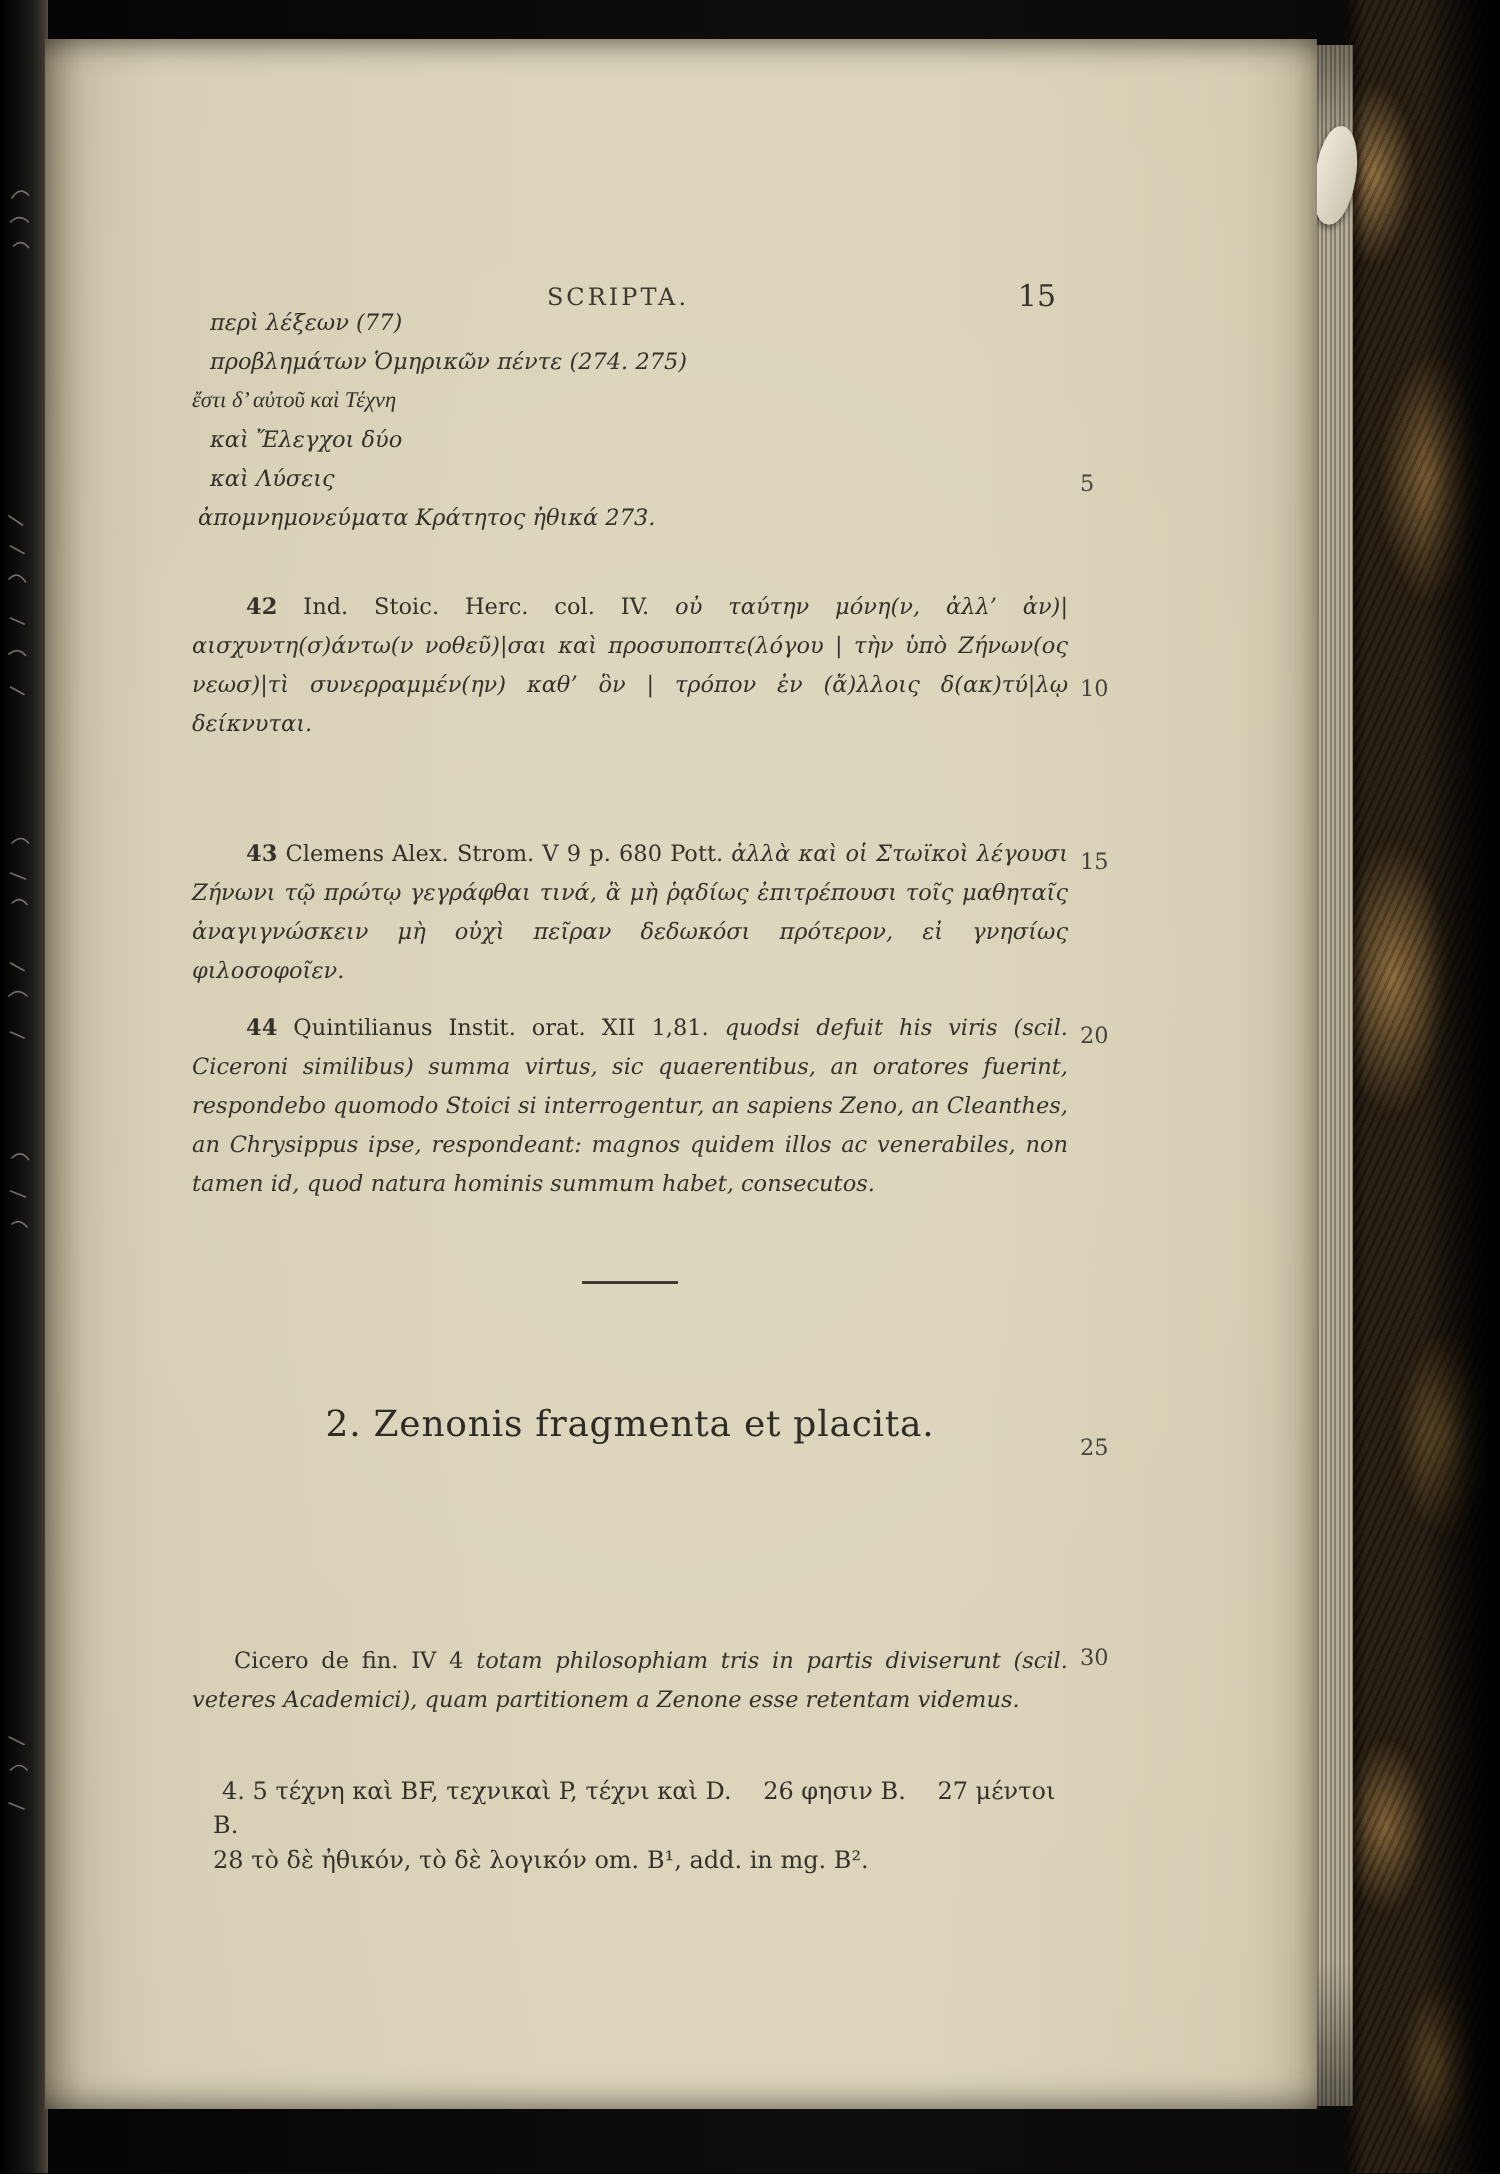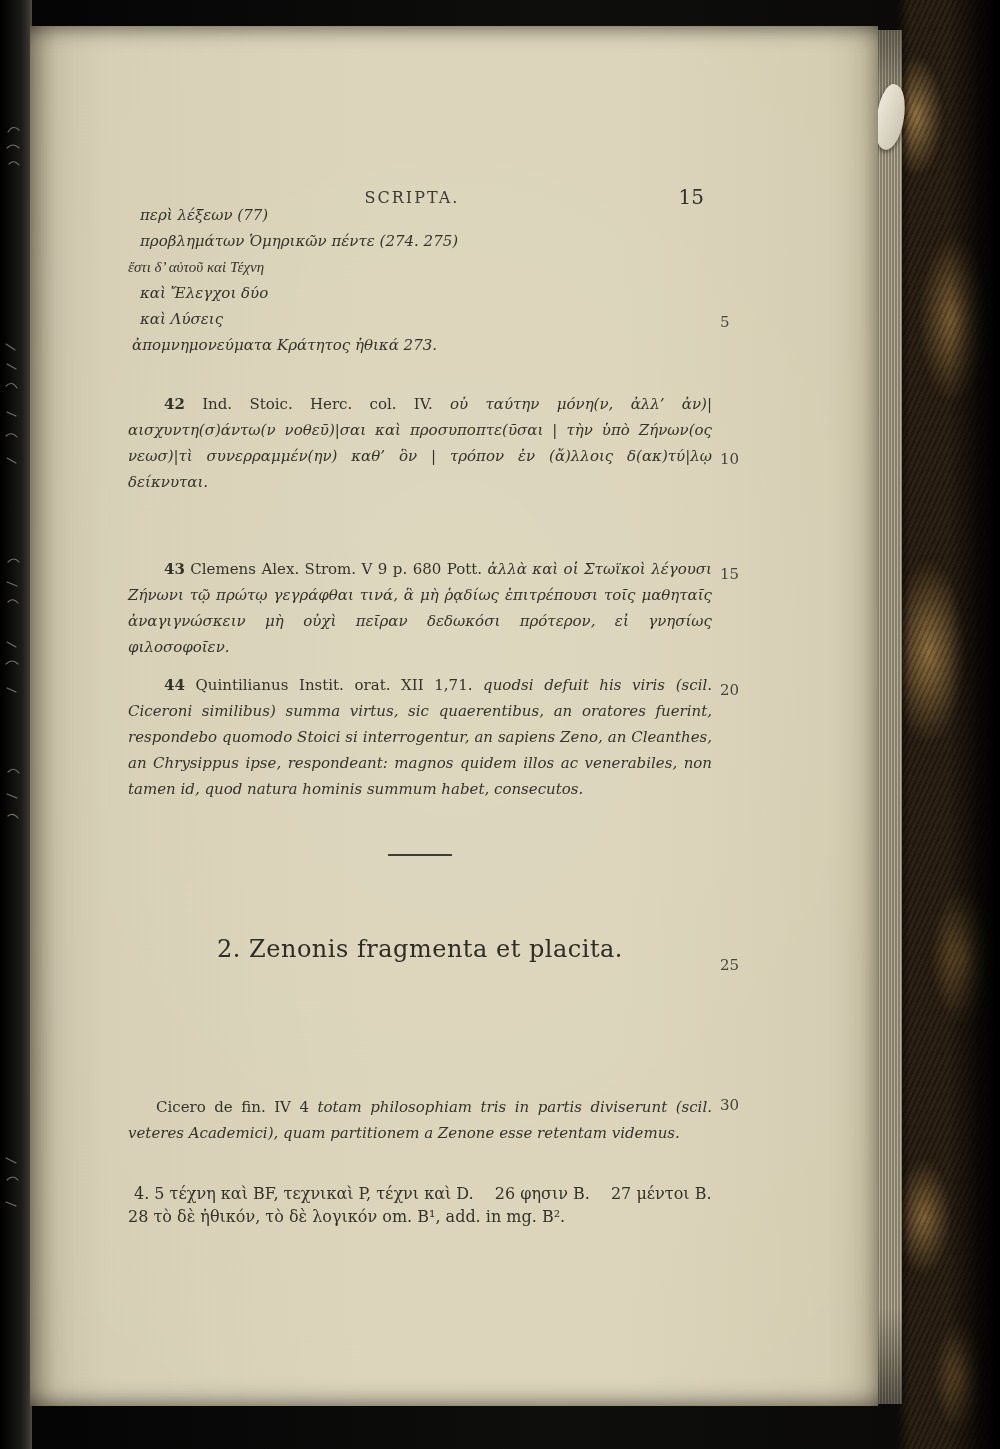--- a/index.html
+++ b/index.html
@@ -84,21 +84,21 @@
 
   .section-heading {
     margin: 0; text-align: center;
     font-size: 24px; font-weight: normal; letter-spacing: .5px; color: #2e2c25;
   }
   .margin-num {
     position: absolute; left: 690px; width: 40px;
     font-size: 15px; color: #46443b;
   }
   .footnotes { font-size: 16px; line-height: 23px; }
-  .fn-line { white-space: pre-wrap; }
+  .fn-line { white-space: pre-wrap; margin-left: 14px; }
   .fn-line.first { text-indent: 6px; }
 </style>
 </head>
 <body>
 
 <div class="scene">
 
   <div class="spine"></div>
 
   <svg class="scribbles" width="32" height="1449" viewBox="0 0 32 1449" fill="none" stroke="#d5cfbf" stroke-width="1.1" stroke-linecap="round" opacity="0.5">
@@ -126,33 +126,33 @@
       <div class="work-line">προβλημάτων Ὁμηρικῶν πέντε (274. 275)</div>
       <div class="work-line flush">ἔστι δ’ αὐτοῦ καὶ Τέχνη</div>
       <div class="work-line">καὶ Ἔλεγχοι δύο</div>
       <div class="work-line">καὶ Λύσεις</div>
       <div class="work-line mid">ἀπομνημονεύματα Κράτητος ἠθικά 273.</div>
     </div>
 
     <div class="block just para" style="top:365px">
       <span class="pnum">42</span>
       <span class="src">Ind. Stoic. Herc. col. IV.</span>
-      <span class="greek">οὐ ταύτην μόνη(ν, ἀλλ’ ἀν)|αισχυντη(σ)άντω(ν νοθεῦ)|σαι καὶ προσυποπτε(ῦσαι | τὴν ὑπὸ Ζήνων(ος νεωσ)|τὶ συνερραμμέν(ην) καθ’ ὃν | τρόπον ἐν (ἄ)λλοις δ(ακ)τύ|λῳ δείκνυται.</span>
+      <span class="greek">οὐ ταύτην μόνη(ν, ἀλλ’ ἀν)|αισχυντη(σ)άντω(ν νοθεῦ)|σαι καὶ προσυποπτε(λόγου | τὴν ὑπὸ Ζήνων(ος νεωσ)|τὶ συνερραμμέν(ην) καθ’ ὃν | τρόπον ἐν (ἄ)λλοις δ(ακ)τύ|λῳ δείκνυται.</span>
     </div>
 
 
     <div class="block just para" style="top:530px">
       <span class="pnum">43</span>
       <span class="src">Clemens Alex. Strom. V 9 p. 680 Pott.</span>
       <span class="greek">ἀλλὰ καὶ οἱ Στωϊκοὶ λέγουσι Ζήνωνι τῷ πρώτῳ γεγράφθαι τινά, ἃ μὴ ῥᾳδίως ἐπιτρέπουσι τοῖς μαθηταῖς ἀναγιγνώσκειν μὴ οὐχὶ πεῖραν δεδωκόσι πρότερον, εἰ γνησίως φιλοσοφοῖεν.</span>
     </div>
 
     <div class="block just para" style="top:646px">
       <span class="pnum">44</span>
-      <span class="src">Quintilianus Instit. orat. XII 1,71.</span>
+      <span class="src">Quintilianus Instit. orat. XII 1,81.</span>
       <span class="latin">quodsi defuit his viris (scil. Ciceroni similibus) summa virtus, sic quaerentibus, an oratores fuerint, respondebo quomodo Stoici si interrogentur, an sapiens Zeno, an Cleanthes, an Chrysippus ipse, respondeant: magnos quidem illos ac venerabiles, non tamen id, quod natura hominis summum habet, consecutos.</span>
     </div>
 
     <div class="block rule-wrap" style="top:828px">
       <div class="rule-line"></div>
     </div>
 
     <h2 class="block section-heading" style="top:910px">2. Zenonis fragmenta et placita.</h2>
 
 

